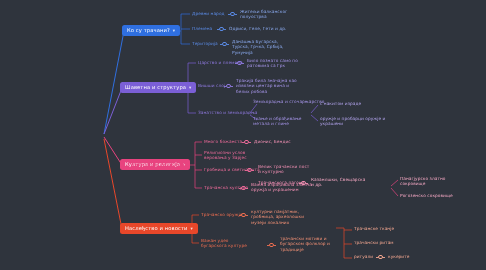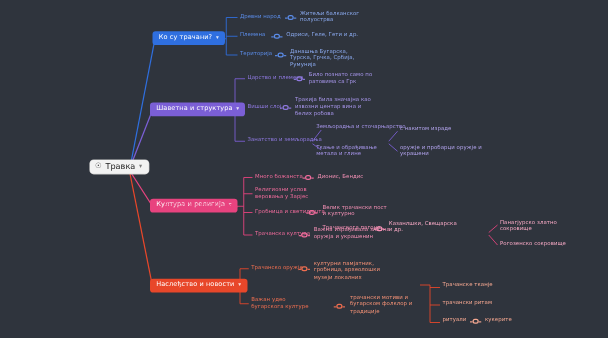--- a/index.html
+++ b/index.html
@@ -94,25 +94,20 @@
     <path d="M192 215 L192 243" stroke="#e8472a" stroke-width=".7" fill="none"></path>
     <path d="M192 215 L199 215" stroke="#e8472a" stroke-width=".7" fill="none"></path>
     <path d="M192 243 L199 243" stroke="#e8472a" stroke-width=".7" fill="none"></path>
     <path d="M336 228 L344 228" stroke="#e8472a" stroke-width=".7" fill="none"></path>
     <path d="M344 228 L344 258" stroke="#e8472a" stroke-width=".7" fill="none"></path>
     <path d="M344 230 L352 230" stroke="#e8472a" stroke-width=".7" fill="none"></path>
     <path d="M344 244 L352 244" stroke="#e8472a" stroke-width=".7" fill="none"></path>
     <path d="M344 258 L352 258" stroke="#e8472a" stroke-width=".7" fill="none"></path>
   </svg>
 
-  <div class="node root" style="left:72px;top:128px;">
-    <span class="bulb">☉</span>
-    <span>Травка</span>
-    <span class="caret">▾</span>
-  </div>
 
   <div class="node branch" style="left:122px;top:25px;background:#2f6fe0;">
     <span>Ко су трачани?</span>
     <span class="caret">▾</span>
   </div>
 
   <div class="node leaf" style="left:192px;top:12px;color:#5b8ce8;">Древни народ</div>
   <div class="conn" style="left:229px;top:12.5px;color:#5b8ce8;">
       <i></i>
     </div>

